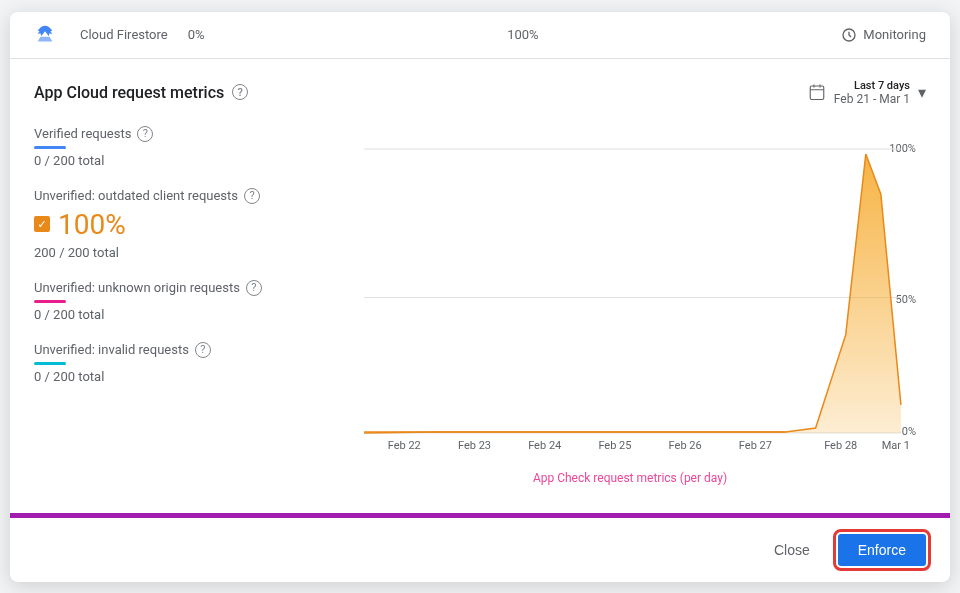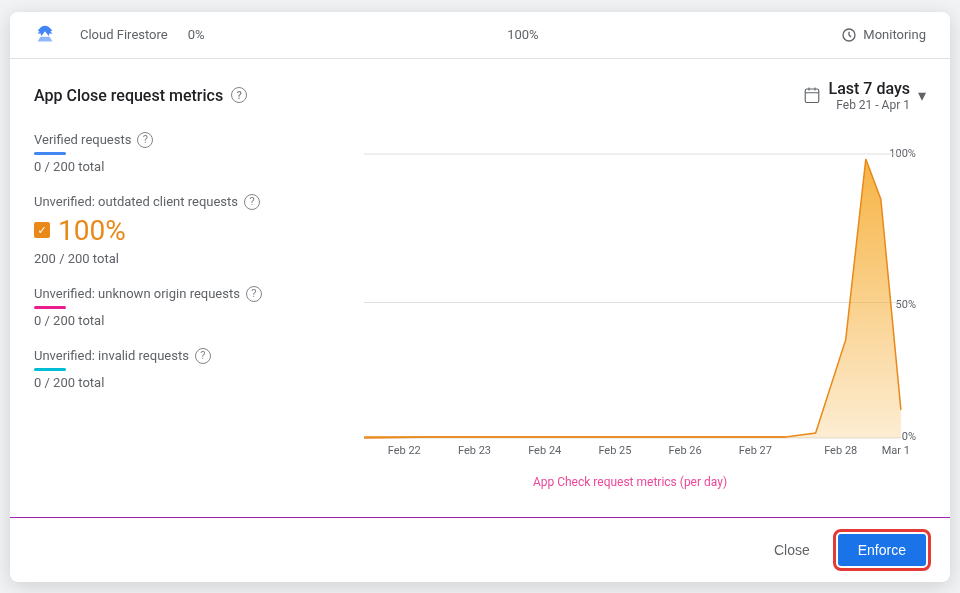--- a/index.html
+++ b/index.html
@@ -92,21 +92,21 @@
       color: #5f6368;
       font-size: 13px;
       cursor: pointer;
     }
     .date-range-text {
       text-align: right;
     }
     .date-range-text .main {
       font-weight: 500;
       color: #202124;
-      font-size: 16px;
+      font-size: 11px;
     }
     .date-range-text .sub {
       font-size: 12px;
       color: #5f6368;
     }
     .main-area {
       display: flex;
       flex: 1;
       gap: 0;
     }
@@ -180,21 +180,21 @@
       font-size: 12px;
       color: #ec4899;
       margin-top: 4px;
     }
     .footer {
       display: flex;
       align-items: center;
       justify-content: flex-end;
       padding: 16px 24px;
       gap: 12px;
-      border-top: 1px solid #a21caf;
+      border-top: 5px solid #a21caf;
       margin-top: 8px;
     }
     .close-btn {
       background: transparent;
       border: none;
       color: #5f6368;
       font-size: 14px;
       font-weight: 500;
       cursor: pointer;
       padding: 8px 16px;
@@ -239,33 +239,33 @@
           <polyline points="12 7 12 12 15 15"></polyline>
         </svg>
         <span>Monitoring</span>
       </div>
     </div>
   </div>
 
   <div class="content">
     <div class="section-header">
       <div class="section-title">
-        <span>App Close request metrics</span>
+        <span>App Cloud request metrics</span>
         <span class="help-icon">?</span>
       </div>
       <div class="date-range">
         <svg width="18" height="18" viewBox="0 0 24 24" fill="none" stroke="#5f6368" stroke-width="1.5">
           <rect x="3" y="4" width="18" height="18" rx="2"></rect>
           <line x1="3" y1="9" x2="21" y2="9"></line>
           <line x1="8" y1="2" x2="8" y2="6"></line>
           <line x1="16" y1="2" x2="16" y2="6"></line>
         </svg>
         <div class="date-range-text">
           <div class="main">Last 7 days</div>
-          <div class="sub">Feb 21 - Apr 1</div>
+          <div class="sub">Feb 21 - Mar 1</div>
         </div>
         <span class="chevron-icon">▾</span>
       </div>
     </div>
 
     <div class="main-area">
 
       <div class="metrics-panel">
 
         <div class="metric-item">

